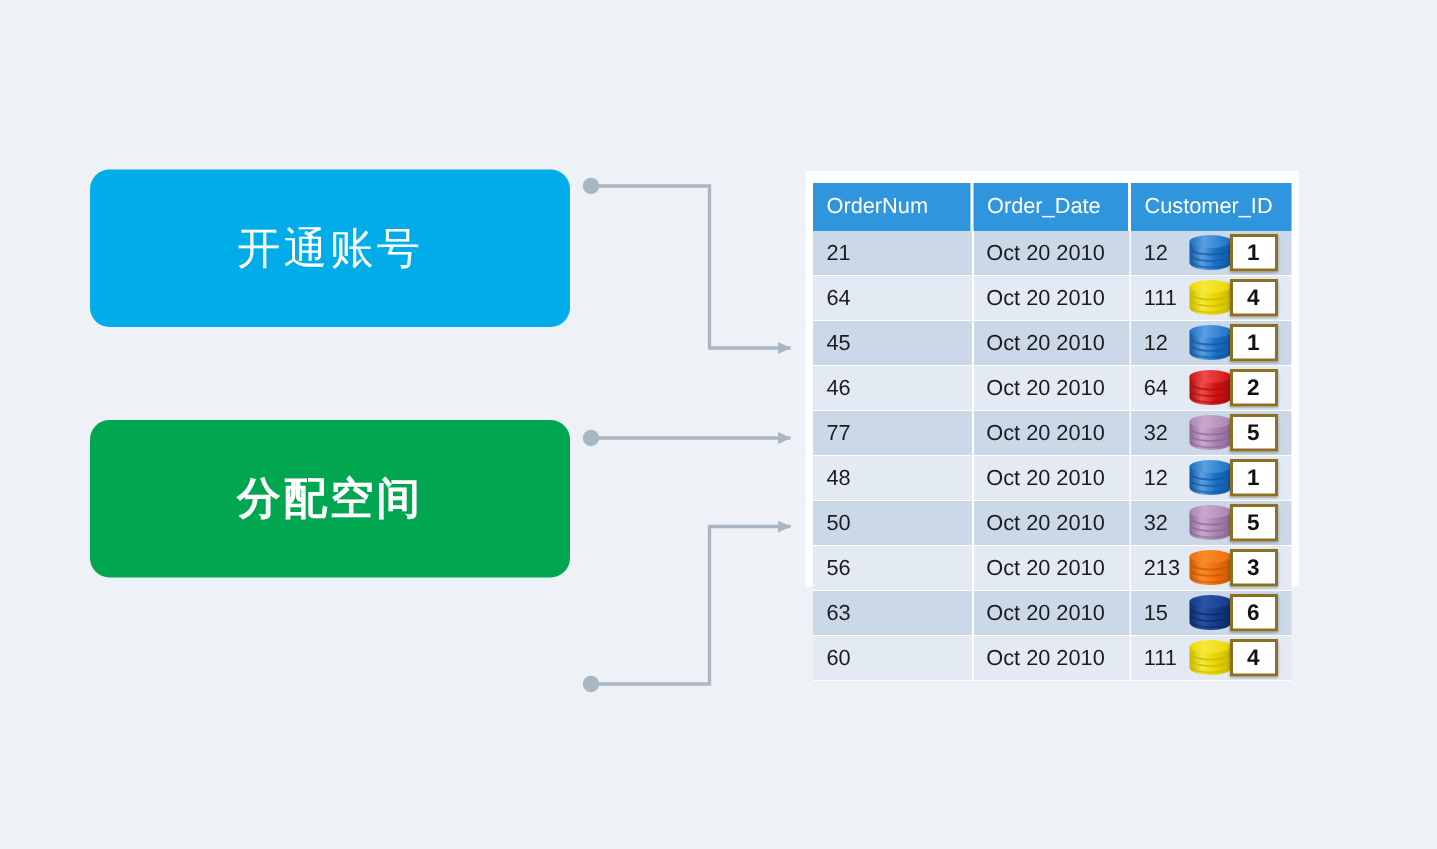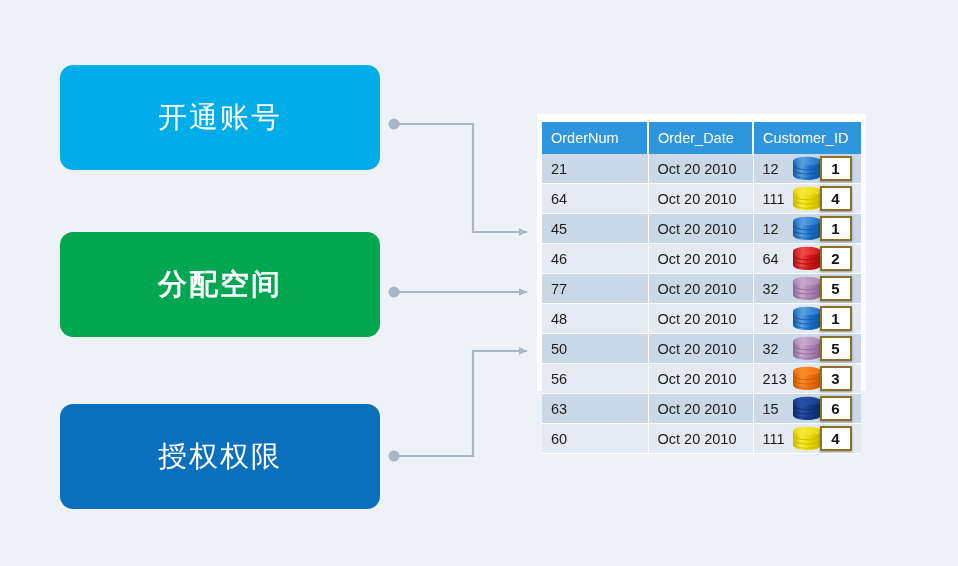--- a/index.html
+++ b/index.html
@@ -30,20 +30,21 @@
     border-radius: 13px;
     display: flex;
     align-items: center;
     justify-content: center;
     color: #ffffff;
     font-size: 29px;
     letter-spacing: 2px;
     font-weight: 400;
     box-sizing: border-box;
     user-select: none;
+    margin-top: 48px;
   }
   #step-box-0 { top: 65px; }
   #step-box-1 { top: 232px; }
   #step-box-2 { top: 404px; }
 
   
   #connector-layer {
     position: absolute;
     left: 0;
     top: 0;
@@ -151,23 +152,20 @@
 <div id="stage">
 
   <div class="step-box" id="step-box-0" style="background: rgb(0, 173, 233);">
     <span>开通账号</span>
   </div>
 
   <div class="step-box" id="step-box-1" style="background: rgb(0, 166, 80); font-weight: bold;">
     <span>分配空间</span>
   </div>
 
-  <div class="step-box" id="step-box-2" style="background: rgb(10, 111, 188);">
-    <span>授权权限</span>
-  </div>
 
   <svg id="connector-layer" viewBox="0 0 958 566" xmlns="http://www.w3.org/2000/svg">
     <defs>
       <marker id="arrowhead" markerWidth="9" markerHeight="8" refX="8.5" refY="4" orient="auto" markerUnits="userSpaceOnUse">
         <path d="M0,0 L9,4 L0,8 Z" fill="#a9b6c4"></path>
       </marker>
     </defs>
 
     <g>
       <circle cx="394" cy="124" r="5.5" fill="#a9b6c4"></circle>

